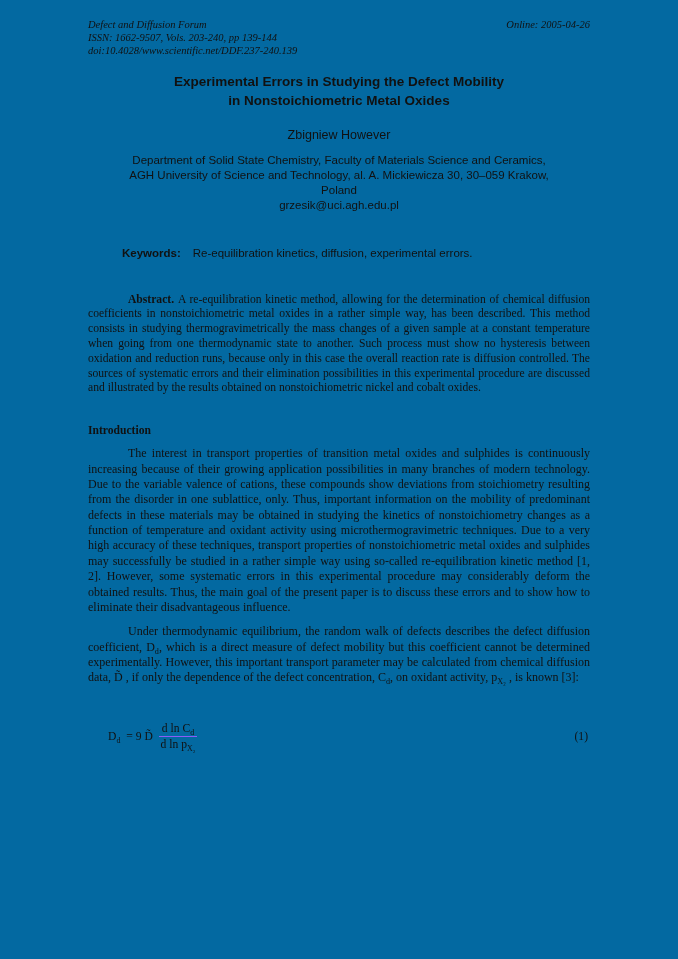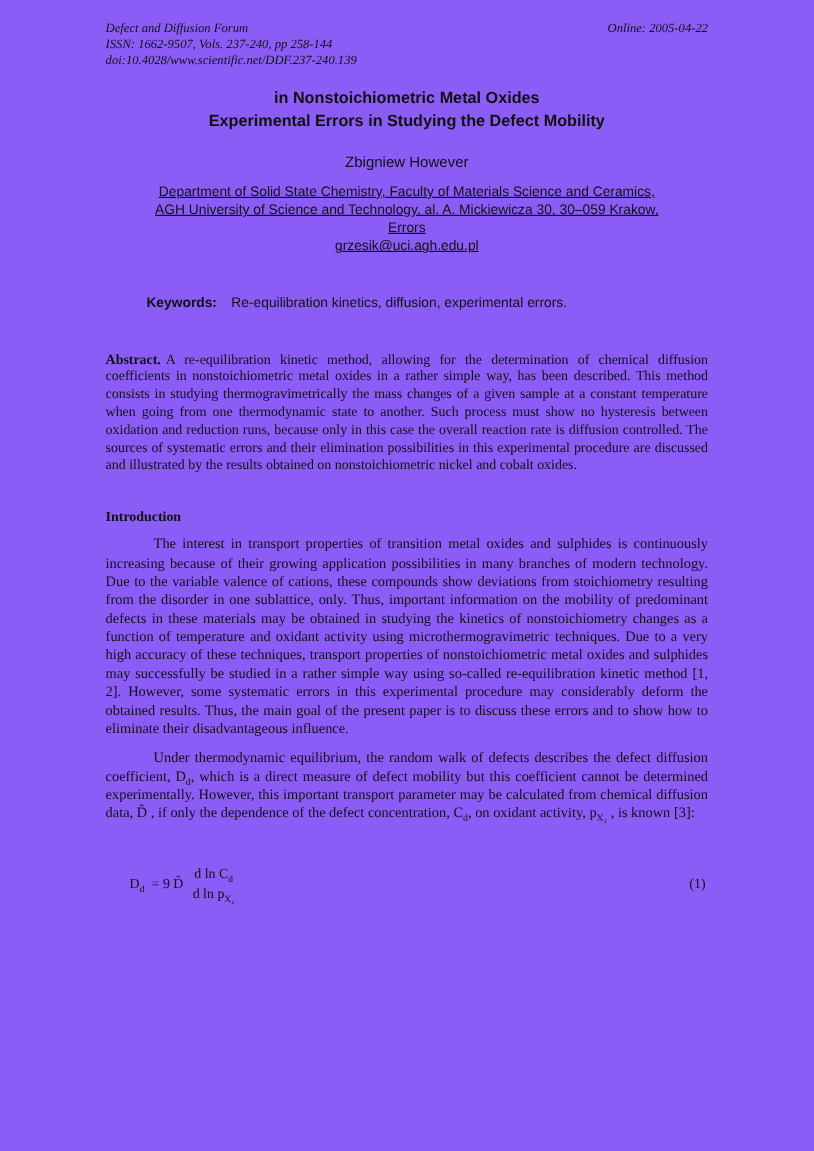--- a/index.html
+++ b/index.html
@@ -2,21 +2,21 @@
 <html><head>
 <meta charset="utf-8">
 <title>Paper Page</title>
 <style>
   * { margin: 0; padding: 0; box-sizing: border-box; }
   html, body { background: #ffffff; }
   .page {
     position: relative;
     width: 678px;
     height: 959px;
-    background: #8b5cf6;
+    background: #0369a1;
     padding: 18px 88px 0 88px;
     font-family: "Liberation Serif", serif;
     color: #111111;
     overflow: hidden;
   }
 
   
   .header {
     display: flex;
     justify-content: space-between;
@@ -41,39 +41,38 @@
     text-align: center;
     font-family: "Liberation Sans", sans-serif;
     font-size: 12.5px;
   }
   .affiliation {
     margin-top: 11px;
     text-align: center;
     font-family: "Liberation Sans", sans-serif;
     font-size: 11.5px;
     line-height: 1.32;
-    text-decoration: underline;
   }
 
   
   .keywords {
     margin-top: 33px;
     font-family: "Liberation Sans", sans-serif;
     font-size: 11.5px;
   }
   .kw-label { font-weight: bold; margin-right: 12px; padding-left: 34px; }
 
   
   .abstract {
     margin-top: 34px;
     font-size: 11.6px;
     line-height: 1.28;
     text-align: justify;
   }
-  .abs-label { font-weight: bold; margin-right: 4px; }
+  .abs-label { font-weight: bold; margin-right: 4px; margin-left: 40px; }
 
   .section-heading {
     margin-top: 28px;
     font-size: 11.6px;
     font-weight: bold;
     font-family: "Liberation Serif", serif;
   }
   .body-para {
     margin-top: 9px;
     font-size: 12px;
@@ -100,37 +99,37 @@
   .eq-number { padding-right: 2px; }
 </style>
 </head>
 <body>
 
 <div class="page">
 
   <div class="header">
     <div class="header-left">
       <div>Defect and Diffusion Forum</div>
-      <div>ISSN: 1662-9507, Vols. 237-240, pp 258-144</div>
+      <div>ISSN: 1662-9507, Vols. 203-240, pp 139-144</div>
       <div>doi:10.4028/www.scientific.net/DDF.237-240.139</div>
     </div>
-    <div class="header-right">Online: 2005-04-22</div>
+    <div class="header-right">Online: 2005-04-26</div>
   </div>
 
   <div class="title">
+    <div>Experimental Errors in Studying the Defect Mobility</div>
     <div>in Nonstoichiometric Metal Oxides</div>
-    <div>Experimental Errors in Studying the Defect Mobility</div>
   </div>
 
   <div class="author">Zbigniew However</div>
 
   <div class="affiliation">
     <div>Department of Solid State Chemistry, Faculty of Materials Science and Ceramics,</div>
     <div>AGH University of Science and Technology, al. A. Mickiewicza 30, 30–059 Krakow,</div>
-    <div>Errors</div>
+    <div>Poland</div>
     <div>grzesik@uci.agh.edu.pl</div>
   </div>
 
   <div class="keywords">
     <span class="kw-label">Keywords:</span><span>Re-equilibration kinetics, diffusion, experimental errors.</span>
   </div>
 
   <p class="abstract">
     <span class="abs-label">Abstract.</span><span>A re-equilibration kinetic method, allowing for the determination of chemical diffusion coefficients in nonstoichiometric metal oxides in a rather simple way, has been described. This method consists in studying thermogravimetrically the mass changes of a given sample at a constant temperature when going from one thermodynamic state to another. Such process must show no hysteresis between oxidation and reduction runs, because only in this case the overall reaction rate is diffusion controlled. The sources of systematic errors and their elimination possibilities in this experimental procedure are discussed and illustrated by the results obtained on nonstoichiometric nickel and cobalt oxides.</span>
   </p>

